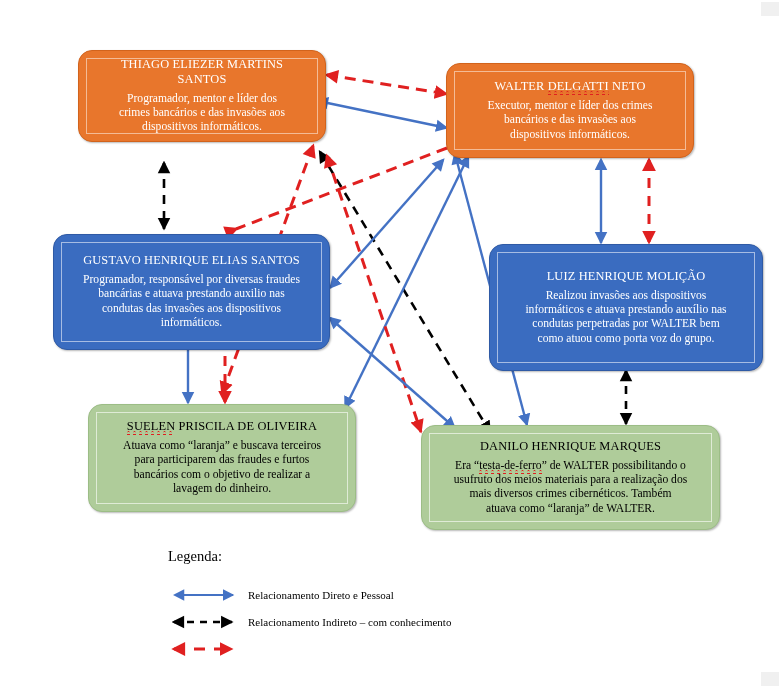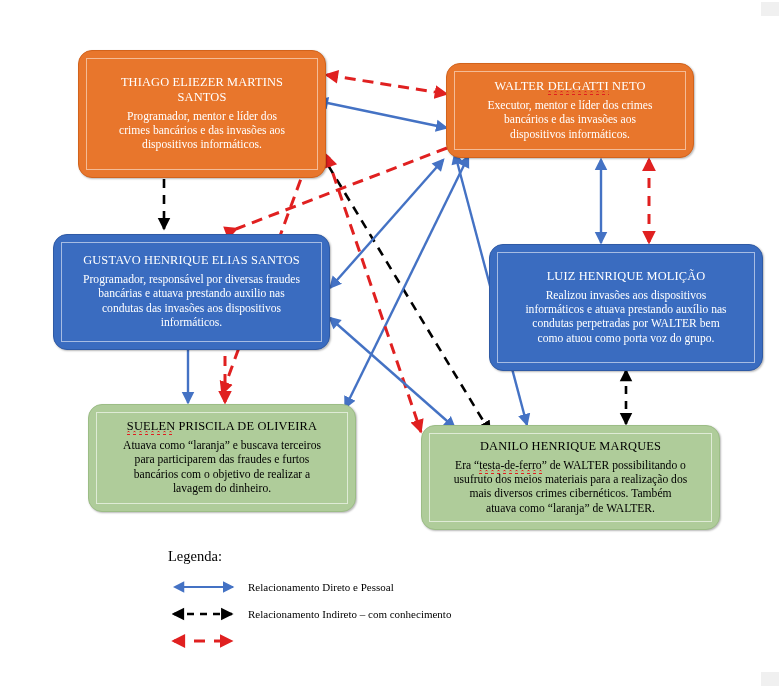--- a/index.html
+++ b/index.html
@@ -67,21 +67,21 @@
     background-image:
       radial-gradient(circle at 1.5px 3.2px, rgba(0,0,0,0) 1.2px, #e02020 1.3px, #e02020 1.9px, rgba(0,0,0,0) 2.0px);
     background-size:6px 5px;
     background-repeat:repeat-x;
     background-position:0 100%;
     padding-bottom:2px;
   }
 
   
   #legend{position:absolute;z-index:4;left:168px;top:548px;width:470px;}
-  #legend .legend-title{font-size:14.5px;color:#000;margin-bottom:8px;}
+  #legend .legend-title{font-size:14.5px;color:#000;margin-bottom:16px;}
   .legend-row{display:flex;align-items:center;height:27px;}
   .legend-swatch{width:72px;height:22px;flex:0 0 72px;margin-right:8px;}
   .legend-label{font-size:11px;color:#000;white-space:pre;}
 
   
   .corner{position:absolute;width:18px;height:14px;background:#f0f0f0;z-index:0;}
   .corner.tr{right:0;top:2px;}
   .corner.br{right:0;bottom:4px;}
 </style>
 </head>
@@ -143,21 +143,21 @@
       <line x1="188" y1="338" x2="188" y2="403" stroke="#4472C4" stroke-width="2.4" marker-end="url(#ab)" marker-start="url(#abS)"></line>
 
       <line x1="225" y1="338" x2="225" y2="403" stroke="#E02020" stroke-width="3" stroke-dasharray="10,8" marker-end="url(#ar)" marker-start="url(#arS)"></line>
 
       <line x1="330" y1="318" x2="455" y2="428" stroke="#4472C4" stroke-width="2.4" marker-end="url(#ab)" marker-start="url(#abS)"></line>
 
       <line x1="626" y1="371" x2="626" y2="424" stroke="#000000" stroke-width="2.6" stroke-dasharray="8,7" marker-end="url(#ak)" marker-start="url(#akS)"></line>
     </g>
   </svg>
 
-  <div class="node orange" style="left:78px;top:50px;width:248px;height:128px;">
+  <div class="node orange" style="left:78px;top:50px;width:248px;height:92px;">
     <div class="inner">
       <div class="title">THIAGO ELIEZER MARTINS
 SANTOS</div>
       <div class="desc">Programador, mentor e líder dos
 crimes bancários e das invasões aos
 dispositivos informáticos.</div>
     </div>
   </div>
 
   <div class="node orange" style="left:446px;top:63px;width:248px;height:95px;">

